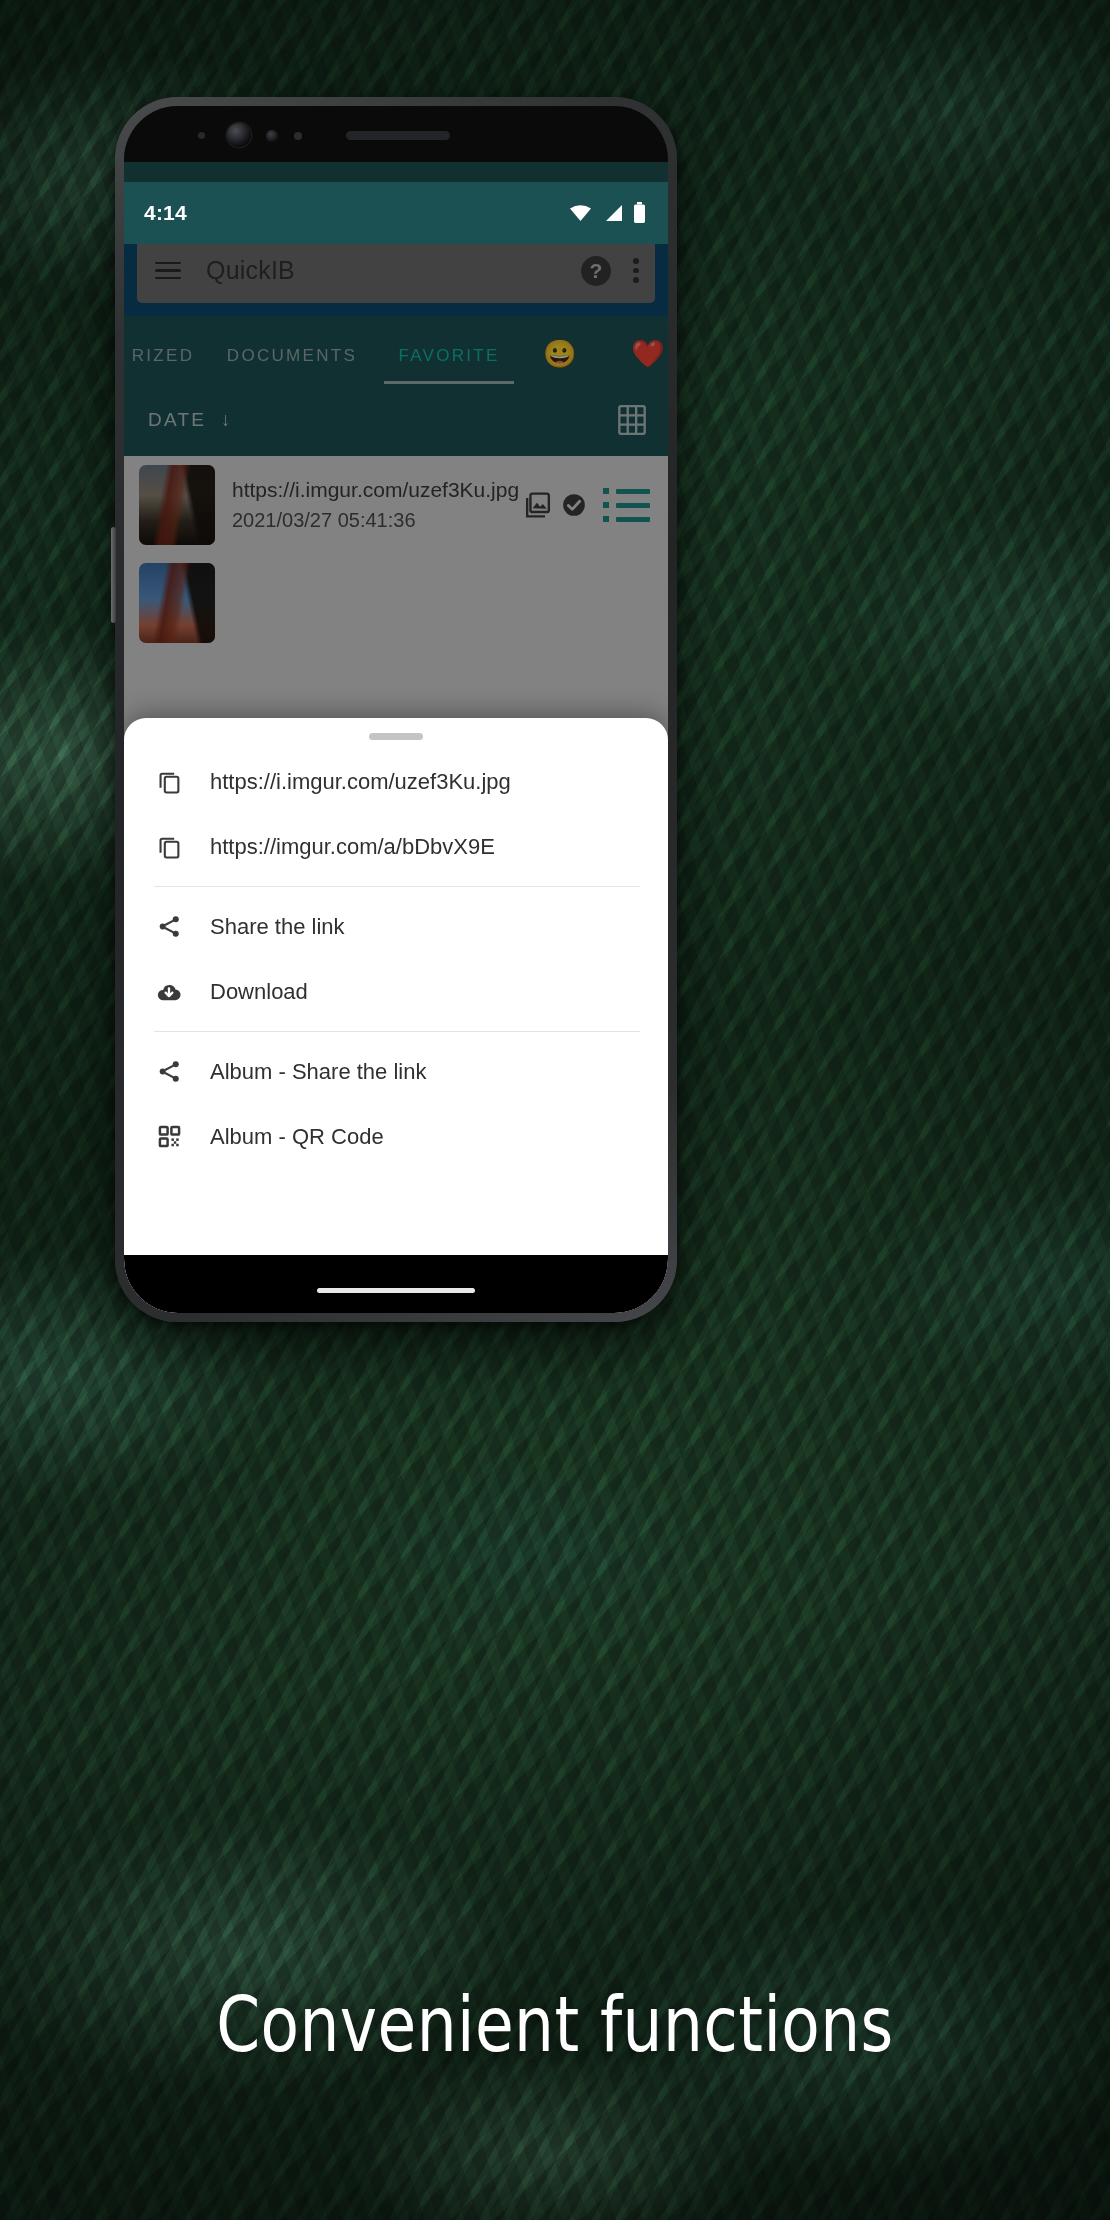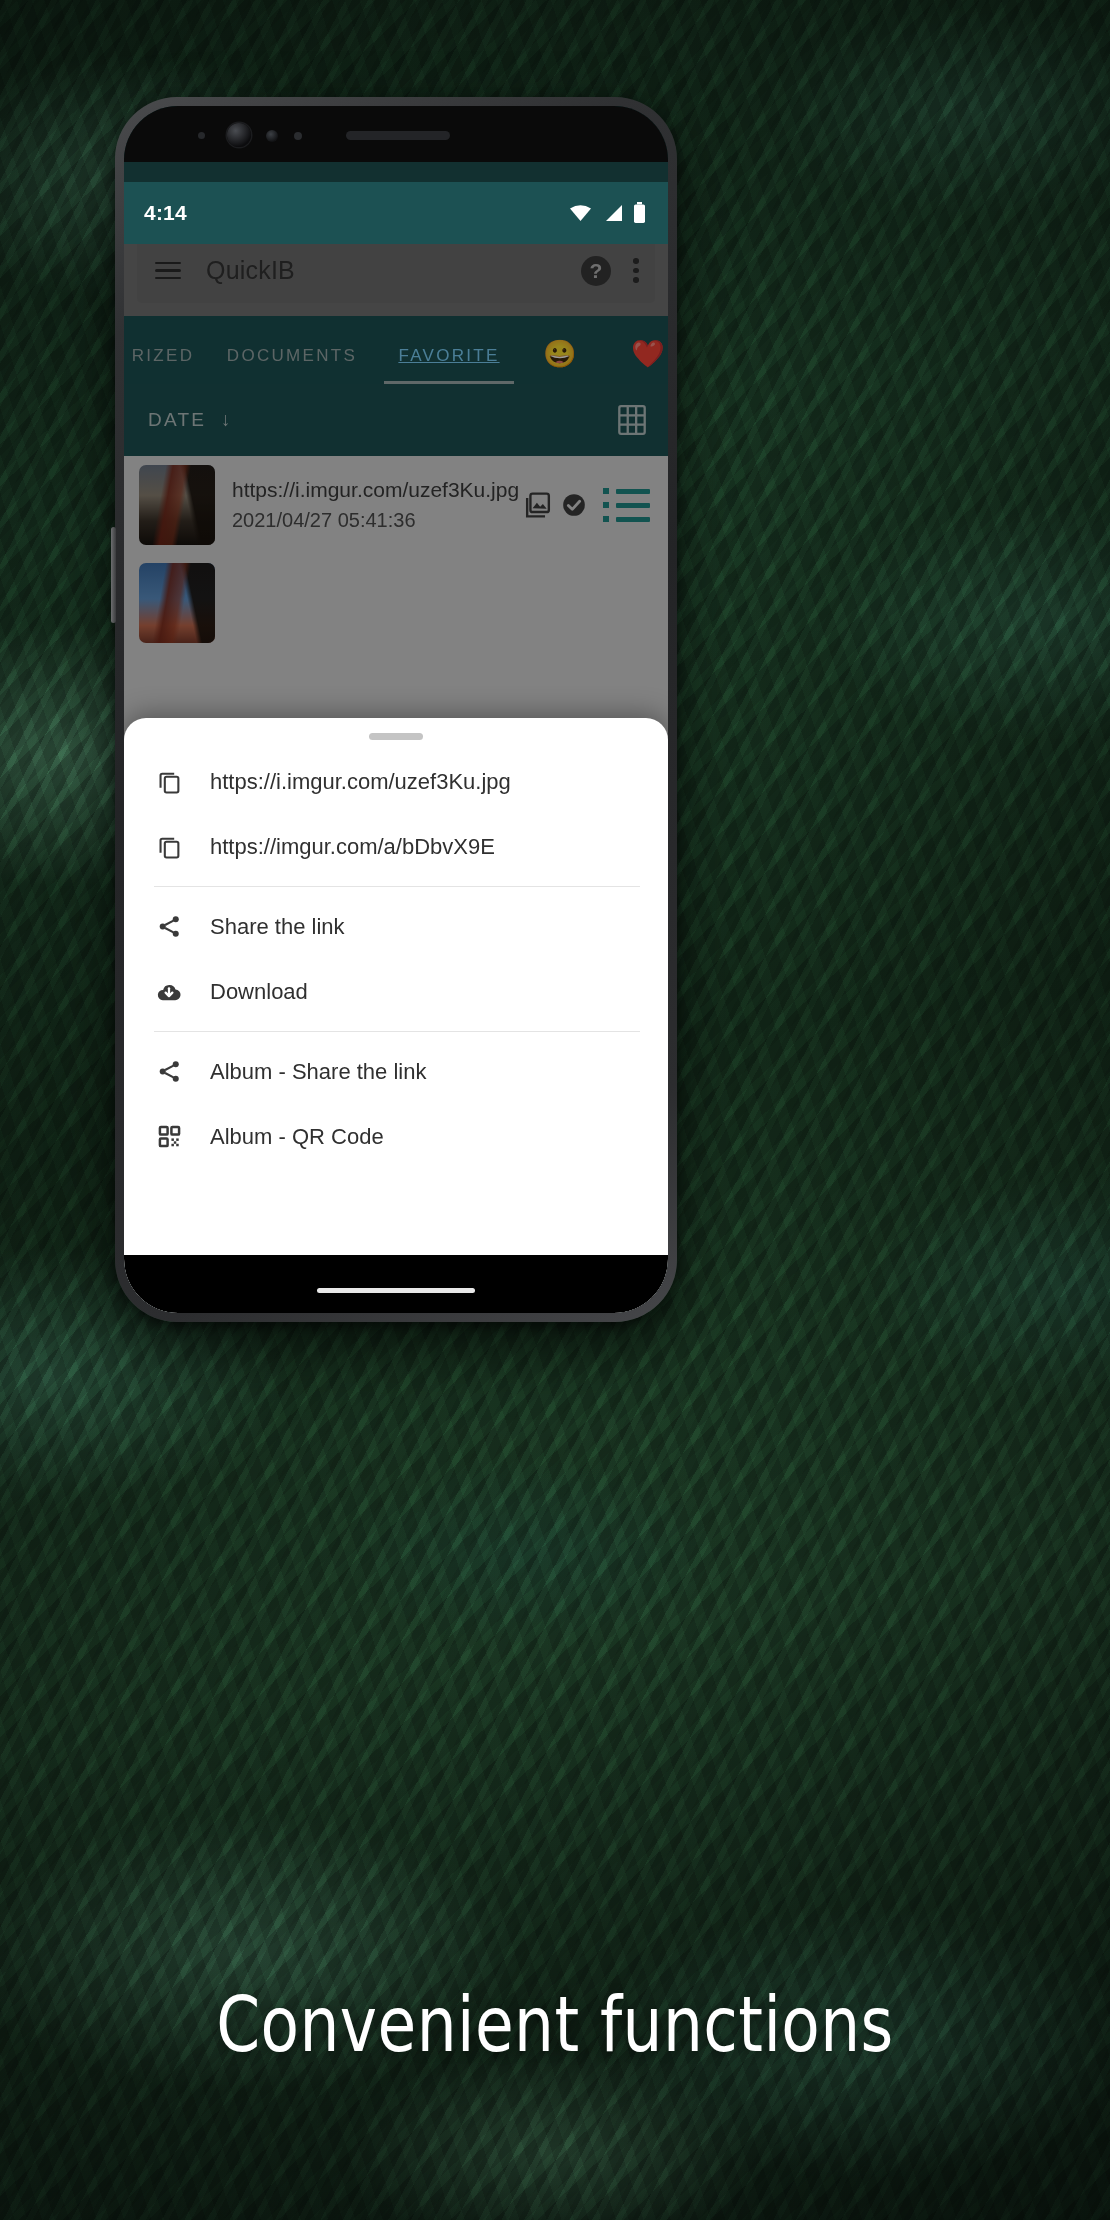--- a/index.html
+++ b/index.html
@@ -84,21 +84,21 @@
     background: #1c5153; display: flex; align-items: center;
     padding: 0 22px 0 20px; z-index: 10; margin-top: 20px;
   }
   .clock { color: #fff; font-size: 21px; font-weight: 700; letter-spacing: .2px; }
   .sys-icons { margin-left: auto; display: flex; align-items: center; gap: 9px; }
 
   
   .app-dim { position: absolute; left:0; top:118px; right:0; bottom:0; }
   .scrim { position: absolute; inset: 0; background: rgba(0,0,0,.40); z-index: 9; }
 
-  .appbar-wrap { position: absolute; left: 0; top: 0; width: 100%; height: 92px; background: #737373; }
+  .appbar-wrap { position: absolute; left: 0; top: 0; width: 100%; height: 92px; background: #0c4a6e; }
   .appbar {
     position: absolute; left: 13px; top: 14px; right: 13px; height: 65px;
     border-radius: 5px; background: #6f6f6f;
     display: flex; align-items: center; padding: 0 16px 0 18px;
   }
   .hamburger { width: 26px; display: flex; flex-direction: column; gap: 5px; }
   .hamburger i { display: block; height: 2.6px; background: #2c2c2c; border-radius: 2px; }
   .app-title { margin-left: 25px; font-size: 25px; color: #343434; letter-spacing: .2px; }
   .appbar-right { margin-left: auto; display: flex; align-items: center; gap: 22px; }
   .help-circle {
@@ -114,21 +114,21 @@
     position: absolute; left: 0; top: 92px; width: 100%; height: 68px;
     background: #1c5153; display: flex; align-items: flex-end;
   }
   .tab {
     flex: 0 0 auto; text-align: center; color: #9aa9a9;
     font-size: 17px; letter-spacing: 2.3px; padding-bottom: 18px;
     position: relative;
   }
   .tab.t0 { width: 78px; overflow: hidden; }
   .tab.t1 { width: 180px; }
-  .tab.t2 { width: 134px; color: #7dd3fc; text-decoration: underline; }
+  .tab.t2 { width: 134px; color: #14b8a6; }
   .tab.t3 { width: 88px; padding-bottom: 14px; font-size: 27px; letter-spacing: 0; }
   .tab.t4 { width: 88px; padding-bottom: 14px; font-size: 27px; letter-spacing: 0; }
   .tab.active::after {
     content: ""; position: absolute; left: 2px; right: 2px; bottom: 0;
     height: 3px; background: #9fadad;
   }
 
   
   .sortrow {
     position: absolute; left: 0; top: 160px; width: 100%; height: 72px;
@@ -265,21 +265,21 @@
             <line x1="1" y1="9" x2="23" y2="9" stroke="#b6c4c4" stroke-width="2"></line>
             <line x1="1" y1="17" x2="23" y2="17" stroke="#b6c4c4" stroke-width="2"></line>
           </svg>
         </div>
 
         <div class="listarea">
           <div class="list-item">
             <div class="thumb"></div>
             <div class="item-text">
               <div class="item-url">https://i.imgur.com/uzef3Ku.jpg</div>
-              <div class="item-date">2021/04/27 05:41:36</div>
+              <div class="item-date">2021/03/27 05:41:36</div>
             </div>
             <div class="item-icons">
               <svg width="26" height="26" viewBox="0 0 24 24">
                 <rect x="5" y="1.5" width="17" height="17" rx="2" fill="none" stroke="#3d3d3d" stroke-width="2.2"></rect>
                 <path d="M7 15 L11 10 L14 13.5 L16.5 11 L20 15.5 Z" fill="#3d3d3d"></path>
                 <path d="M2 5.5 L2 22.5 L18.5 22.5" fill="none" stroke="#3d3d3d" stroke-width="2.2"></path>
               </svg>
               <svg width="26" height="26" viewBox="0 0 24 24">
                 <circle cx="12" cy="12" r="10" fill="#3d3d3d"></circle>
                 <path d="M6.8 12.4 L10.4 16 L17.2 8.6" fill="none" stroke="#d9d9d9" stroke-width="2.6" stroke-linecap="round" stroke-linejoin="round"></path>

